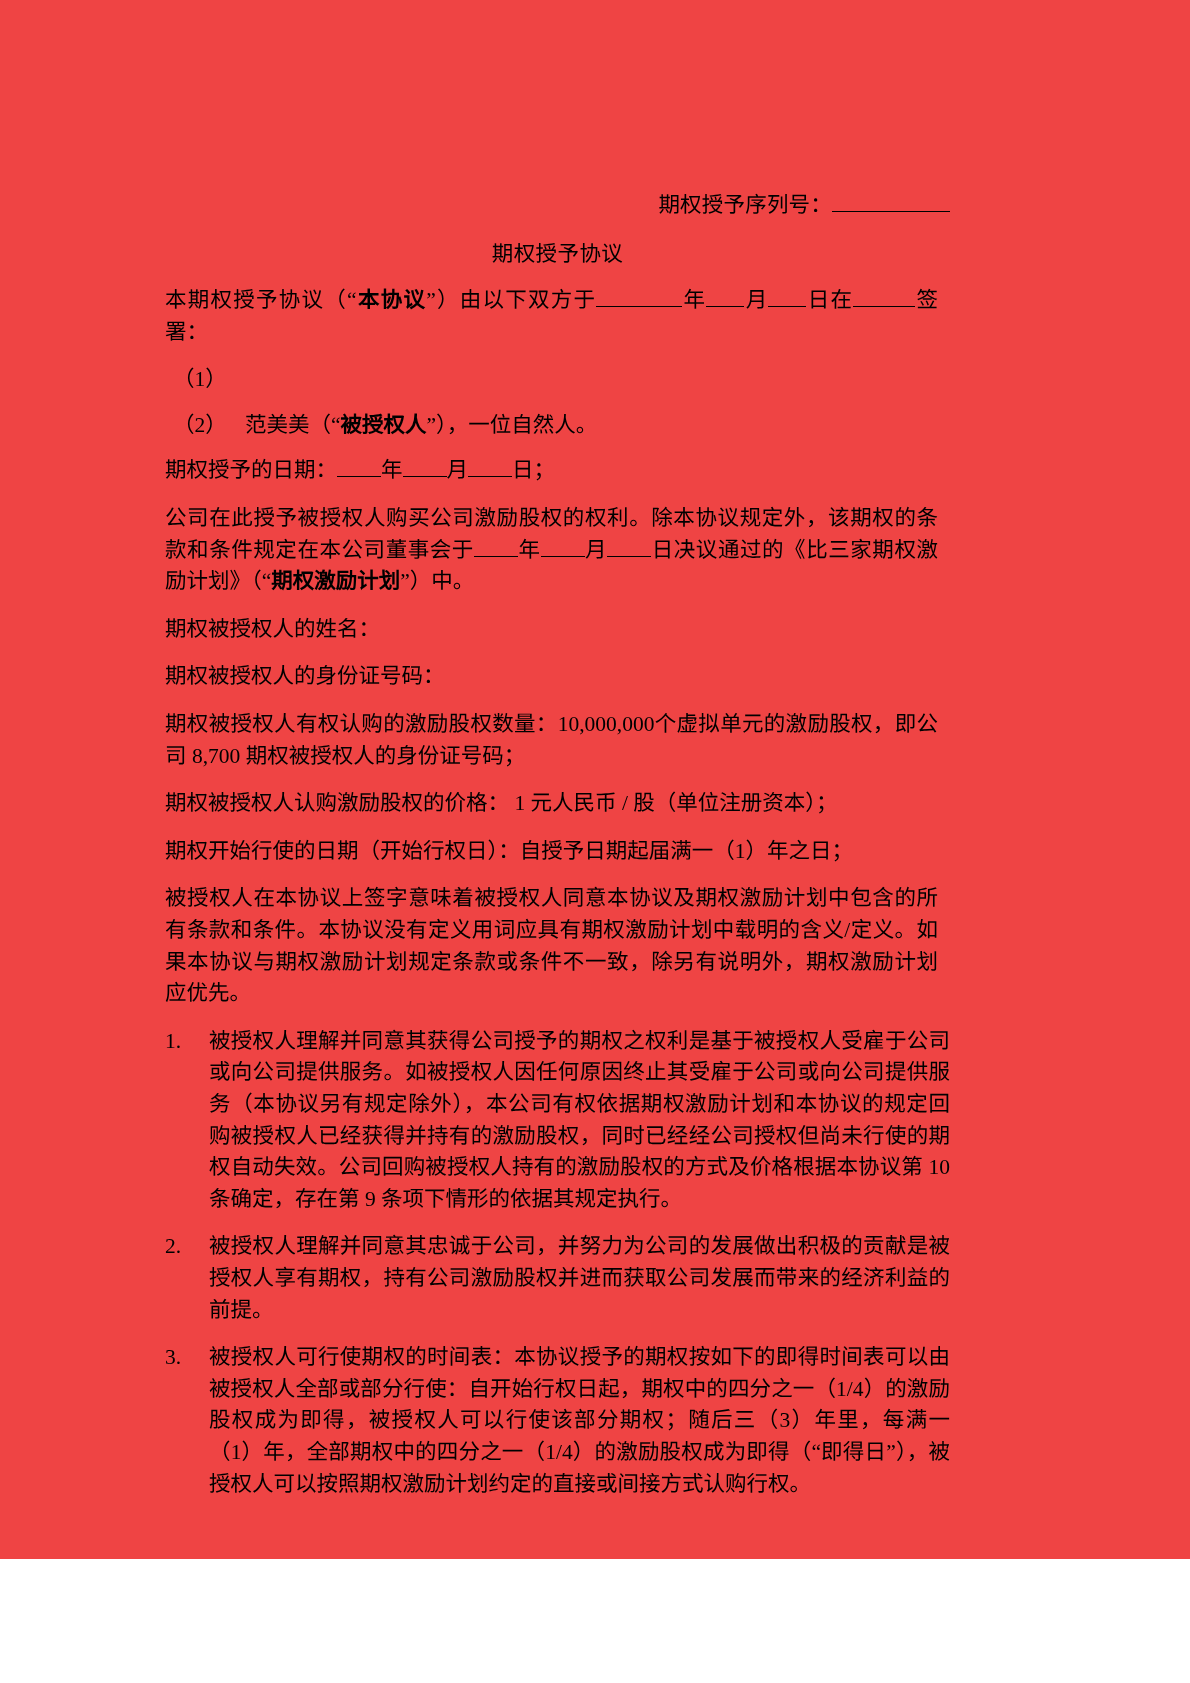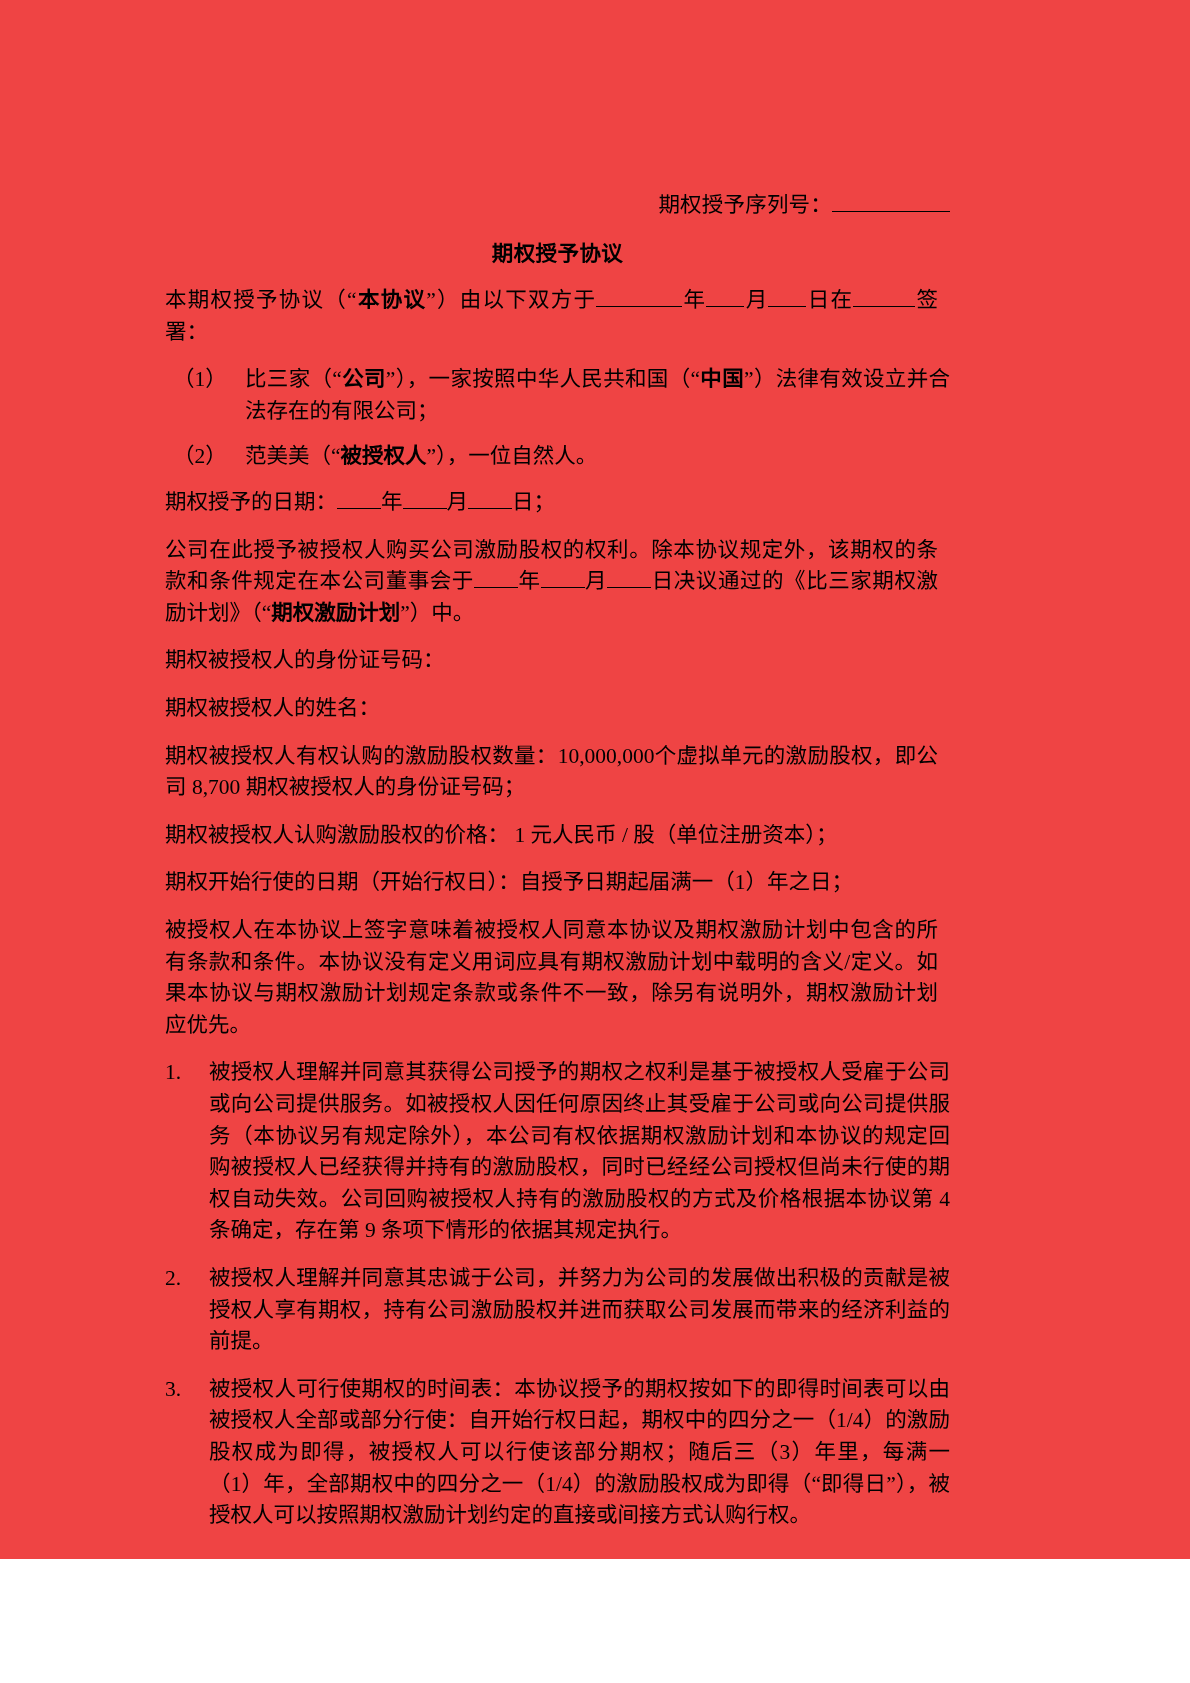--- a/index.html
+++ b/index.html
@@ -44,21 +44,21 @@
   }
   .bl-xl { width: 118px; }
   .bl-lg { width: 86px; }
   .bl-md { width: 62px; }
   .bl-sm { width: 44px; }
   .bl-xs { width: 38px; }
 
   
   .doc-title {
     text-align: center;
-    font-weight: bold;
+    font-weight: normal;
     font-size: 21.5px;
     margin: 0 0 18px 0;
     letter-spacing: 0.4px;
   }
 
   
   .para {
     margin: 0 12px 16px 0;
     text-indent: 0;
   }
@@ -113,48 +113,47 @@
   </div>
 
   <div class="doc-title">期权授予协议</div>
 
   <div class="doc-body">
 
     <p class="para"><span>本期权授予协议（“</span><b>本协议</b><span>”）由以下双方于</span><span class="blank-inline bl-lg"></span><span>年</span><span class="blank-inline bl-xs"></span><span>月</span><span class="blank-inline bl-xs"></span><span>日在</span><span class="blank-inline bl-md"></span><span>签署：</span></p>
 
     <div class="party">
       <span class="party-marker">（1）</span>
-      <span class="party-text"><span>比三家（“</span><b>公司</b><span>”），一家按照中华人民共和国（“</span><b>中国</b><span>”）法律有效设立并合法存在的有限公司；</span></span>
     </div>
 
     <div class="party">
       <span class="party-marker">（2）</span>
       <span class="party-text"><span>范美美（“</span><b>被授权人</b><span>”），一位自然人。</span></span>
     </div>
 
     <p class="para"><span>期权授予的日期：</span><span class="blank-inline bl-sm"></span><span>年</span><span class="blank-inline bl-sm"></span><span>月</span><span class="blank-inline bl-sm"></span><span>日；</span></p>
 
     <p class="para"><span>公司在此授予被授权人购买公司激励股权的权利。除本协议规定外，该期权的条款和条件规定在本公司董事会于</span><span class="blank-inline bl-sm"></span><span>年</span><span class="blank-inline bl-sm"></span><span>月</span><span class="blank-inline bl-sm"></span><span>日决议通过的《比三家期权激励计划》（“</span><b>期权激励计划</b><span>”）中。</span></p>
 
+    <p class="para"><span>期权被授权人的姓名：</span><span></span></p>
+
     <p class="para"><span>期权被授权人的身份证号码：</span><span></span></p>
-
-    <p class="para"><span>期权被授权人的姓名：</span><span></span></p>
 
     <p class="para"><span>期权被授权人有权认购的激励股权数量：</span><span>10,000,000</span><span>个虚拟单元的激励股权，即公司</span> <span>8,700</span> <span>期权被授权人的身份证号码；</span></p>
 
     <p class="para"><span>期权被授权人认购激励股权的价格：</span> <span>1 元人民币 / 股（单位注册资本）；</span></p>
 
     <p class="para"><span>期权开始行使的日期（开始行权日）：</span><span>自授予日期起届满一（1）年之日；</span></p>
 
 
     <p class="para">被授权人在本协议上签字意味着被授权人同意本协议及期权激励计划中包含的所有条款和条件。本协议没有定义用词应具有期权激励计划中载明的含义/定义。如果本协议与期权激励计划规定条款或条件不一致，除另有说明外，期权激励计划应优先。</p>
 
     <div class="clause">
       <span class="clause-num">1.</span>
-      <span class="clause-text">被授权人理解并同意其获得公司授予的期权之权利是基于被授权人受雇于公司或向公司提供服务。如被授权人因任何原因终止其受雇于公司或向公司提供服务（本协议另有规定除外），本公司有权依据期权激励计划和本协议的规定回购被授权人已经获得并持有的激励股权，同时已经经公司授权但尚未行使的期权自动失效。公司回购被授权人持有的激励股权的方式及价格根据本协议第 4 条确定，存在第 9 条项下情形的依据其规定执行。</span>
+      <span class="clause-text">被授权人理解并同意其获得公司授予的期权之权利是基于被授权人受雇于公司或向公司提供服务。如被授权人因任何原因终止其受雇于公司或向公司提供服务（本协议另有规定除外），本公司有权依据期权激励计划和本协议的规定回购被授权人已经获得并持有的激励股权，同时已经经公司授权但尚未行使的期权自动失效。公司回购被授权人持有的激励股权的方式及价格根据本协议第 10 条确定，存在第 9 条项下情形的依据其规定执行。</span>
     </div>
 
     <div class="clause">
       <span class="clause-num">2.</span>
       <span class="clause-text">被授权人理解并同意其忠诚于公司，并努力为公司的发展做出积极的贡献是被授权人享有期权，持有公司激励股权并进而获取公司发展而带来的经济利益的前提。</span>
     </div>
 
     <div class="clause">
       <span class="clause-num">3.</span>
       <span class="clause-text">被授权人可行使期权的时间表：本协议授予的期权按如下的即得时间表可以由被授权人全部或部分行使：自开始行权日起，期权中的四分之一（1/4）的激励股权成为即得，被授权人可以行使该部分期权；随后三（3）年里，每满一（1）年，全部期权中的四分之一（1/4）的激励股权成为即得（“即得日”），被授权人可以按照期权激励计划约定的直接或间接方式认购行权。</span>

